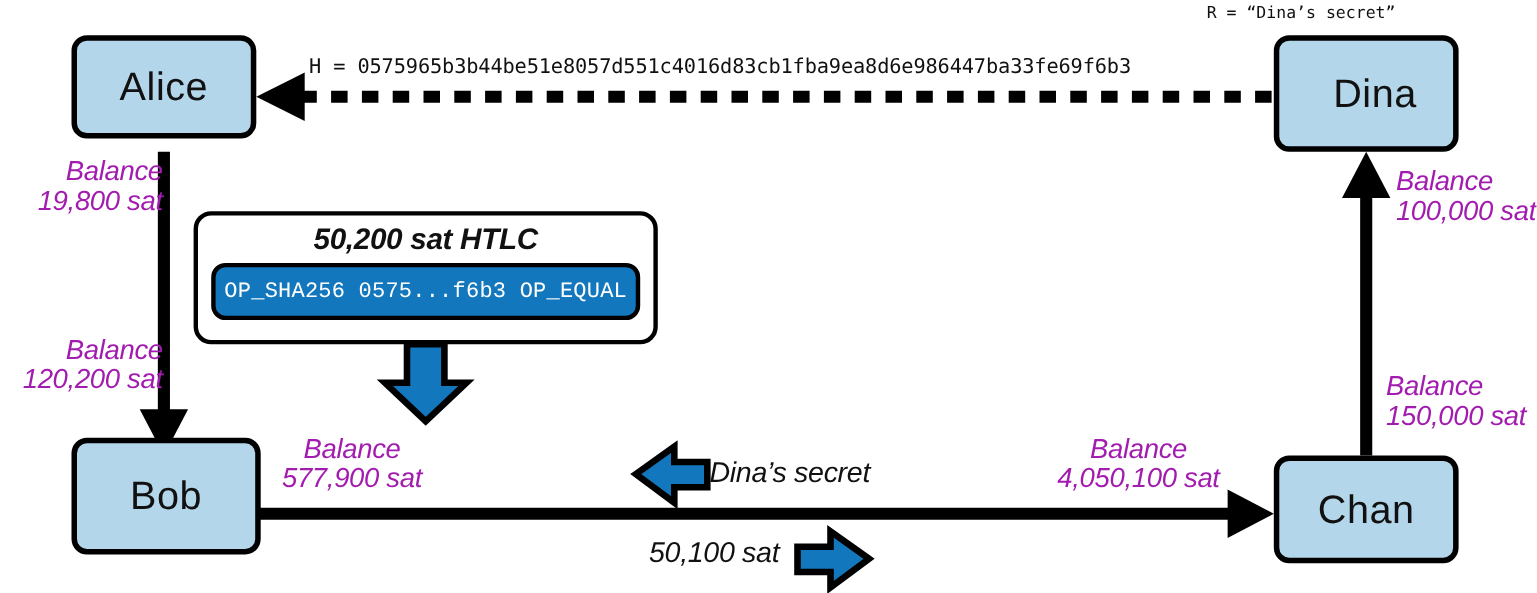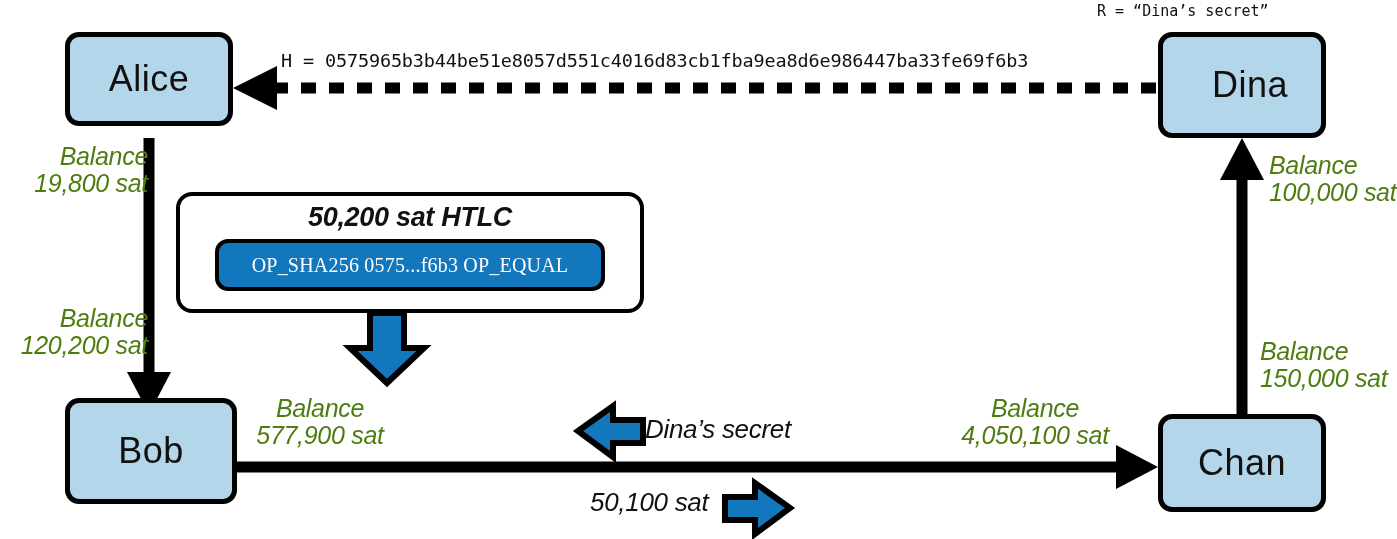--- a/index.html
+++ b/index.html
@@ -44,21 +44,21 @@
   #node-alice { left: 65px;   top: 32px;  width: 168px; height: 94px; }
   #node-dina  { left: 1158px; top: 32px;  width: 168px; height: 106px; padding-left: 16px; }
   #node-bob   { left: 65px;   top: 398px; width: 172px; height: 106px; }
   #node-chan  { left: 1158px; top: 414px; width: 168px; height: 98px; }
 
   
   #htlc-card {
     position: absolute;
     left: 176px;
     top: 192px;
-    width: 468px;
+    width: 422px;
     height: 121px;
     box-sizing: border-box;
     background: #ffffff;
     border: 4px solid #000000;
     border-radius: 16px;
     z-index: 6;
     display: flex;
     flex-direction: column;
     align-items: center;
     justify-content: flex-start;
@@ -78,21 +78,21 @@
     width: 390px;
     height: 52px;
     background: #1277bc;
     border: 4px solid #000000;
     border-radius: 13px;
     display: flex;
     align-items: center;
     justify-content: center;
   }
   #htlc-script-text {
-    font-family: Liberation Serif, serif;
+    font-family: Liberation Mono, monospace;
     font-size: 20px;
     color: #ffffff;
     letter-spacing: 0.2px;
     white-space: nowrap;
   }
 
   
   .mono-note {
     position: absolute;
     font-family: "DejaVu Sans Mono", "Liberation Mono", monospace;
@@ -111,21 +111,21 @@
     top: 2px;
     font-size: 15px;
   }
 
   
   .bal {
     position: absolute;
     font-family: "Liberation Sans", sans-serif;
     font-style: italic;
     font-size: 25px;
-    color: #4d7c0f;
+    color: #a21caf;
     line-height: 1.08;
     white-space: nowrap;
     z-index: 4;
     letter-spacing: -0.3px;
   }
   .bal.right  { text-align: right;  }
   .bal.left   { text-align: left;   }
   .bal.center { text-align: center; }
 
   #bal-alice { left: 6px;   top: 143px; width: 142px; }

